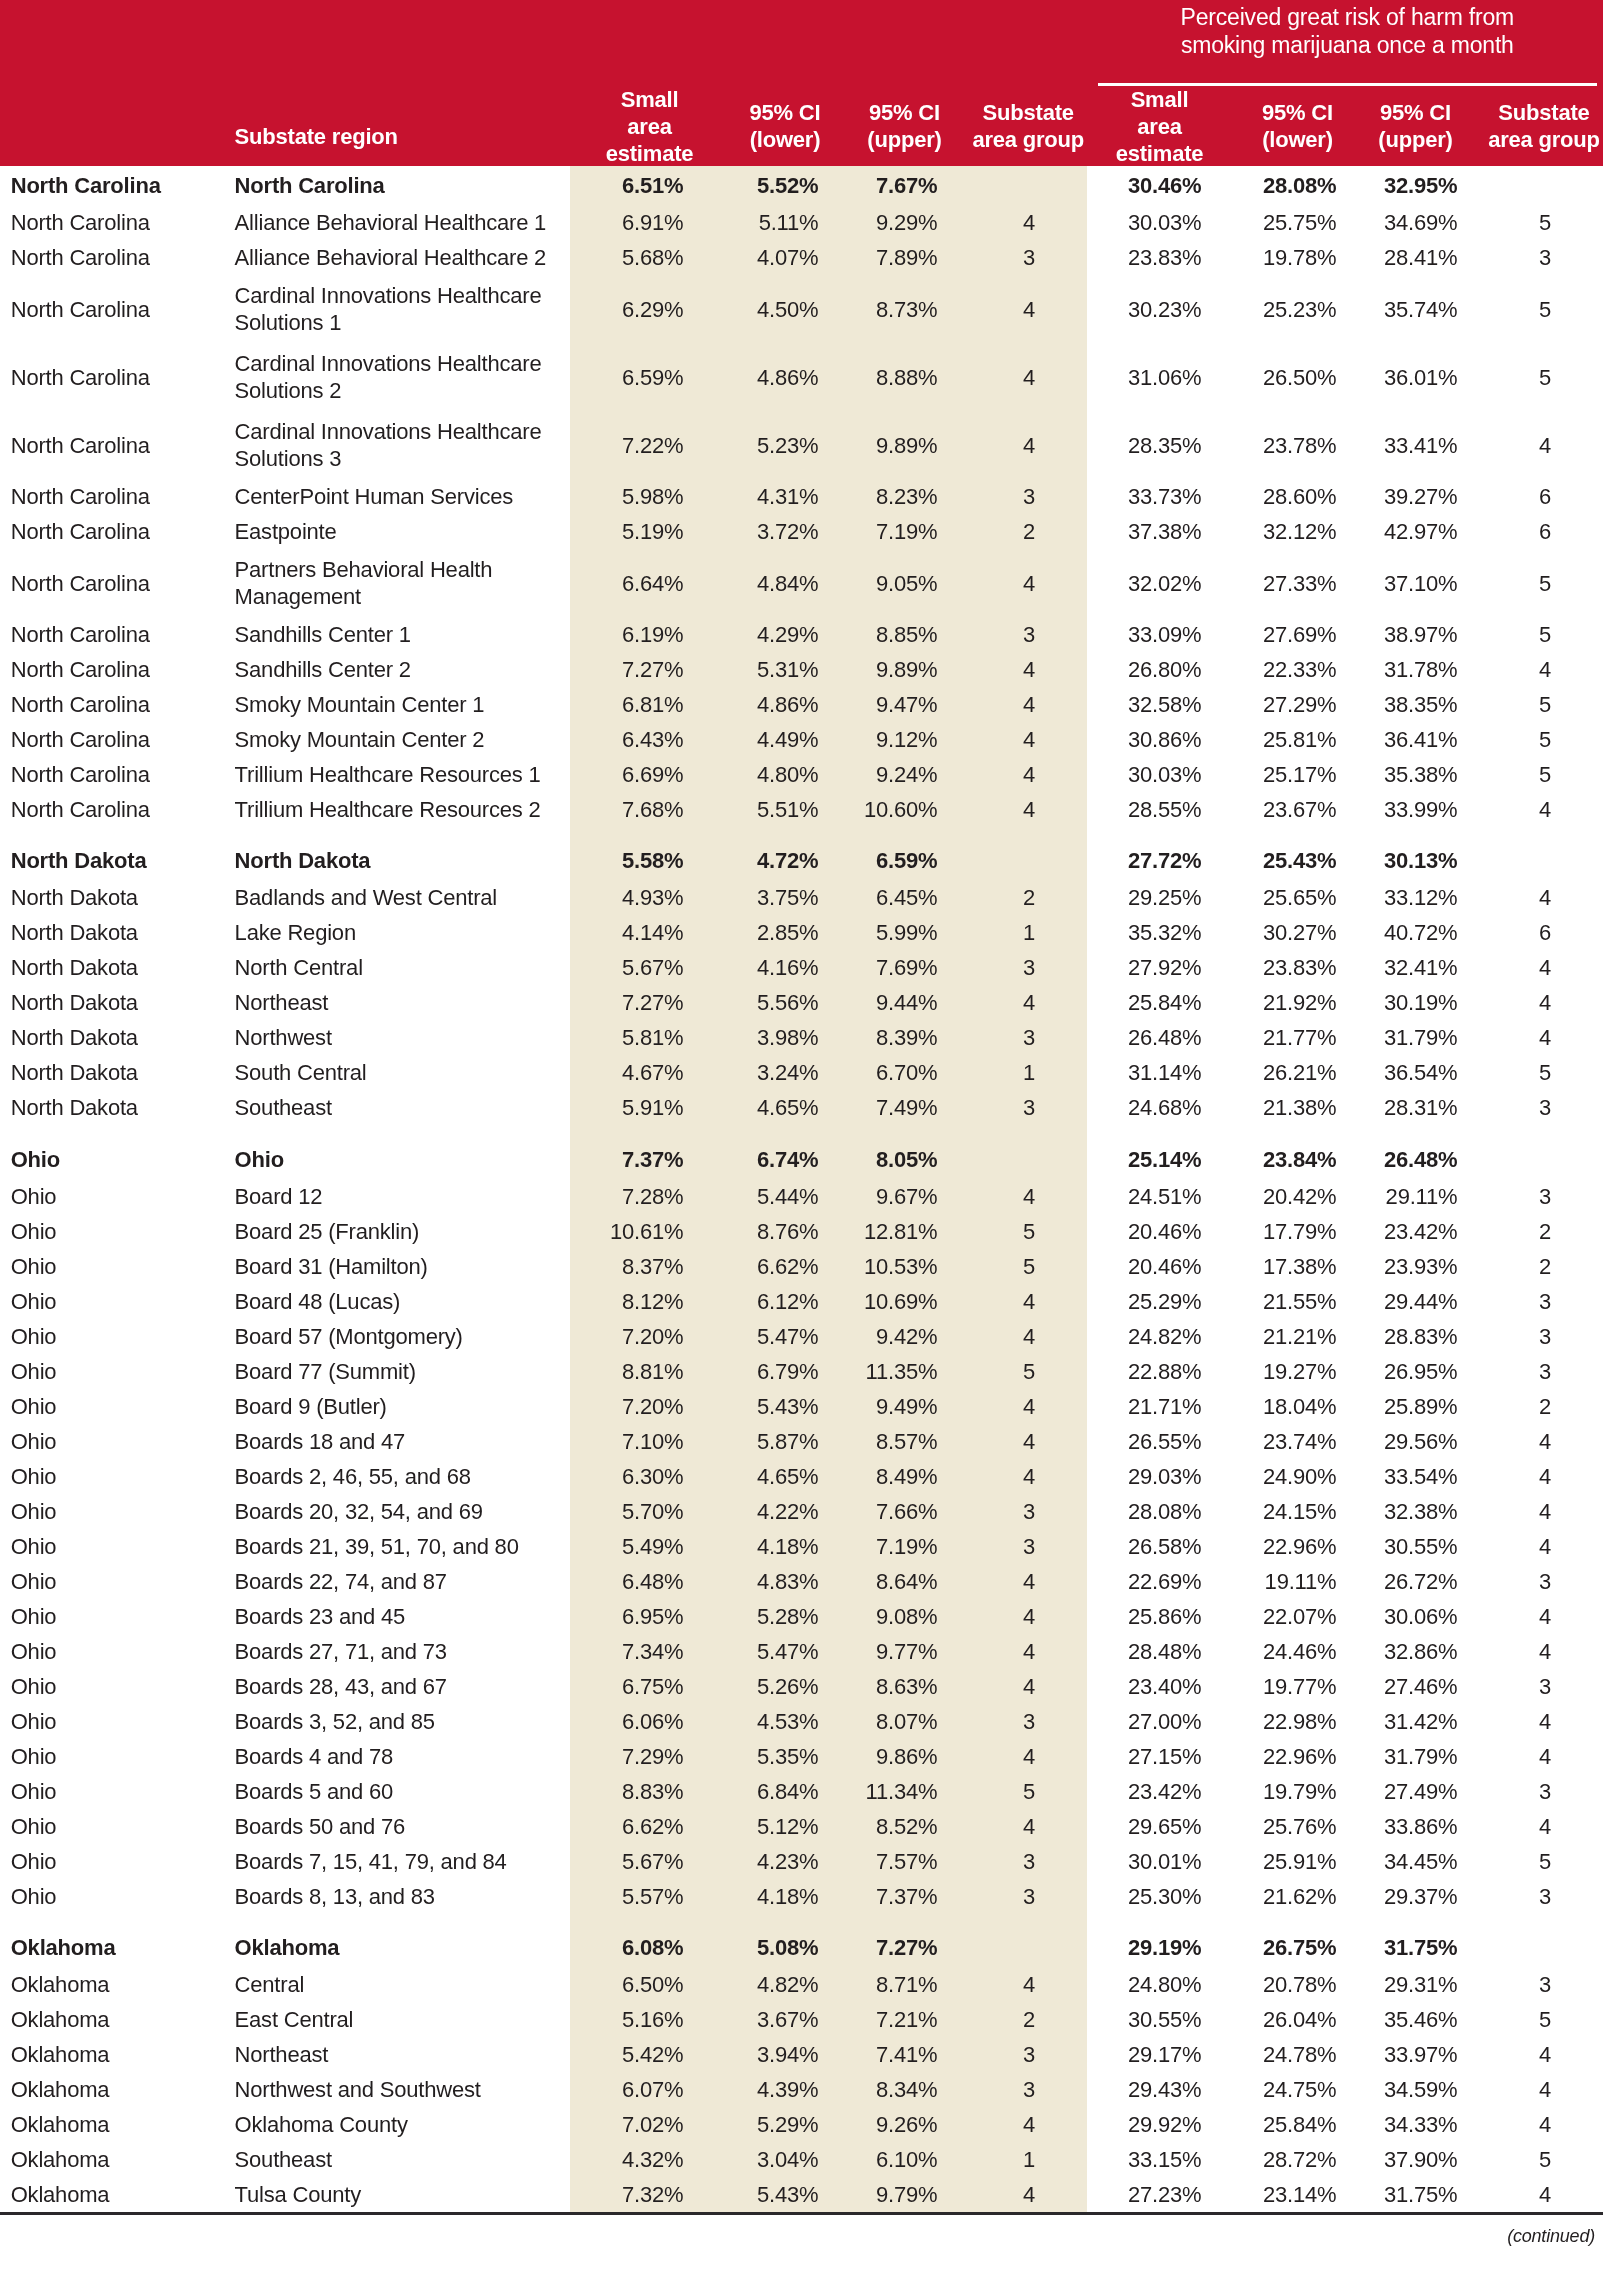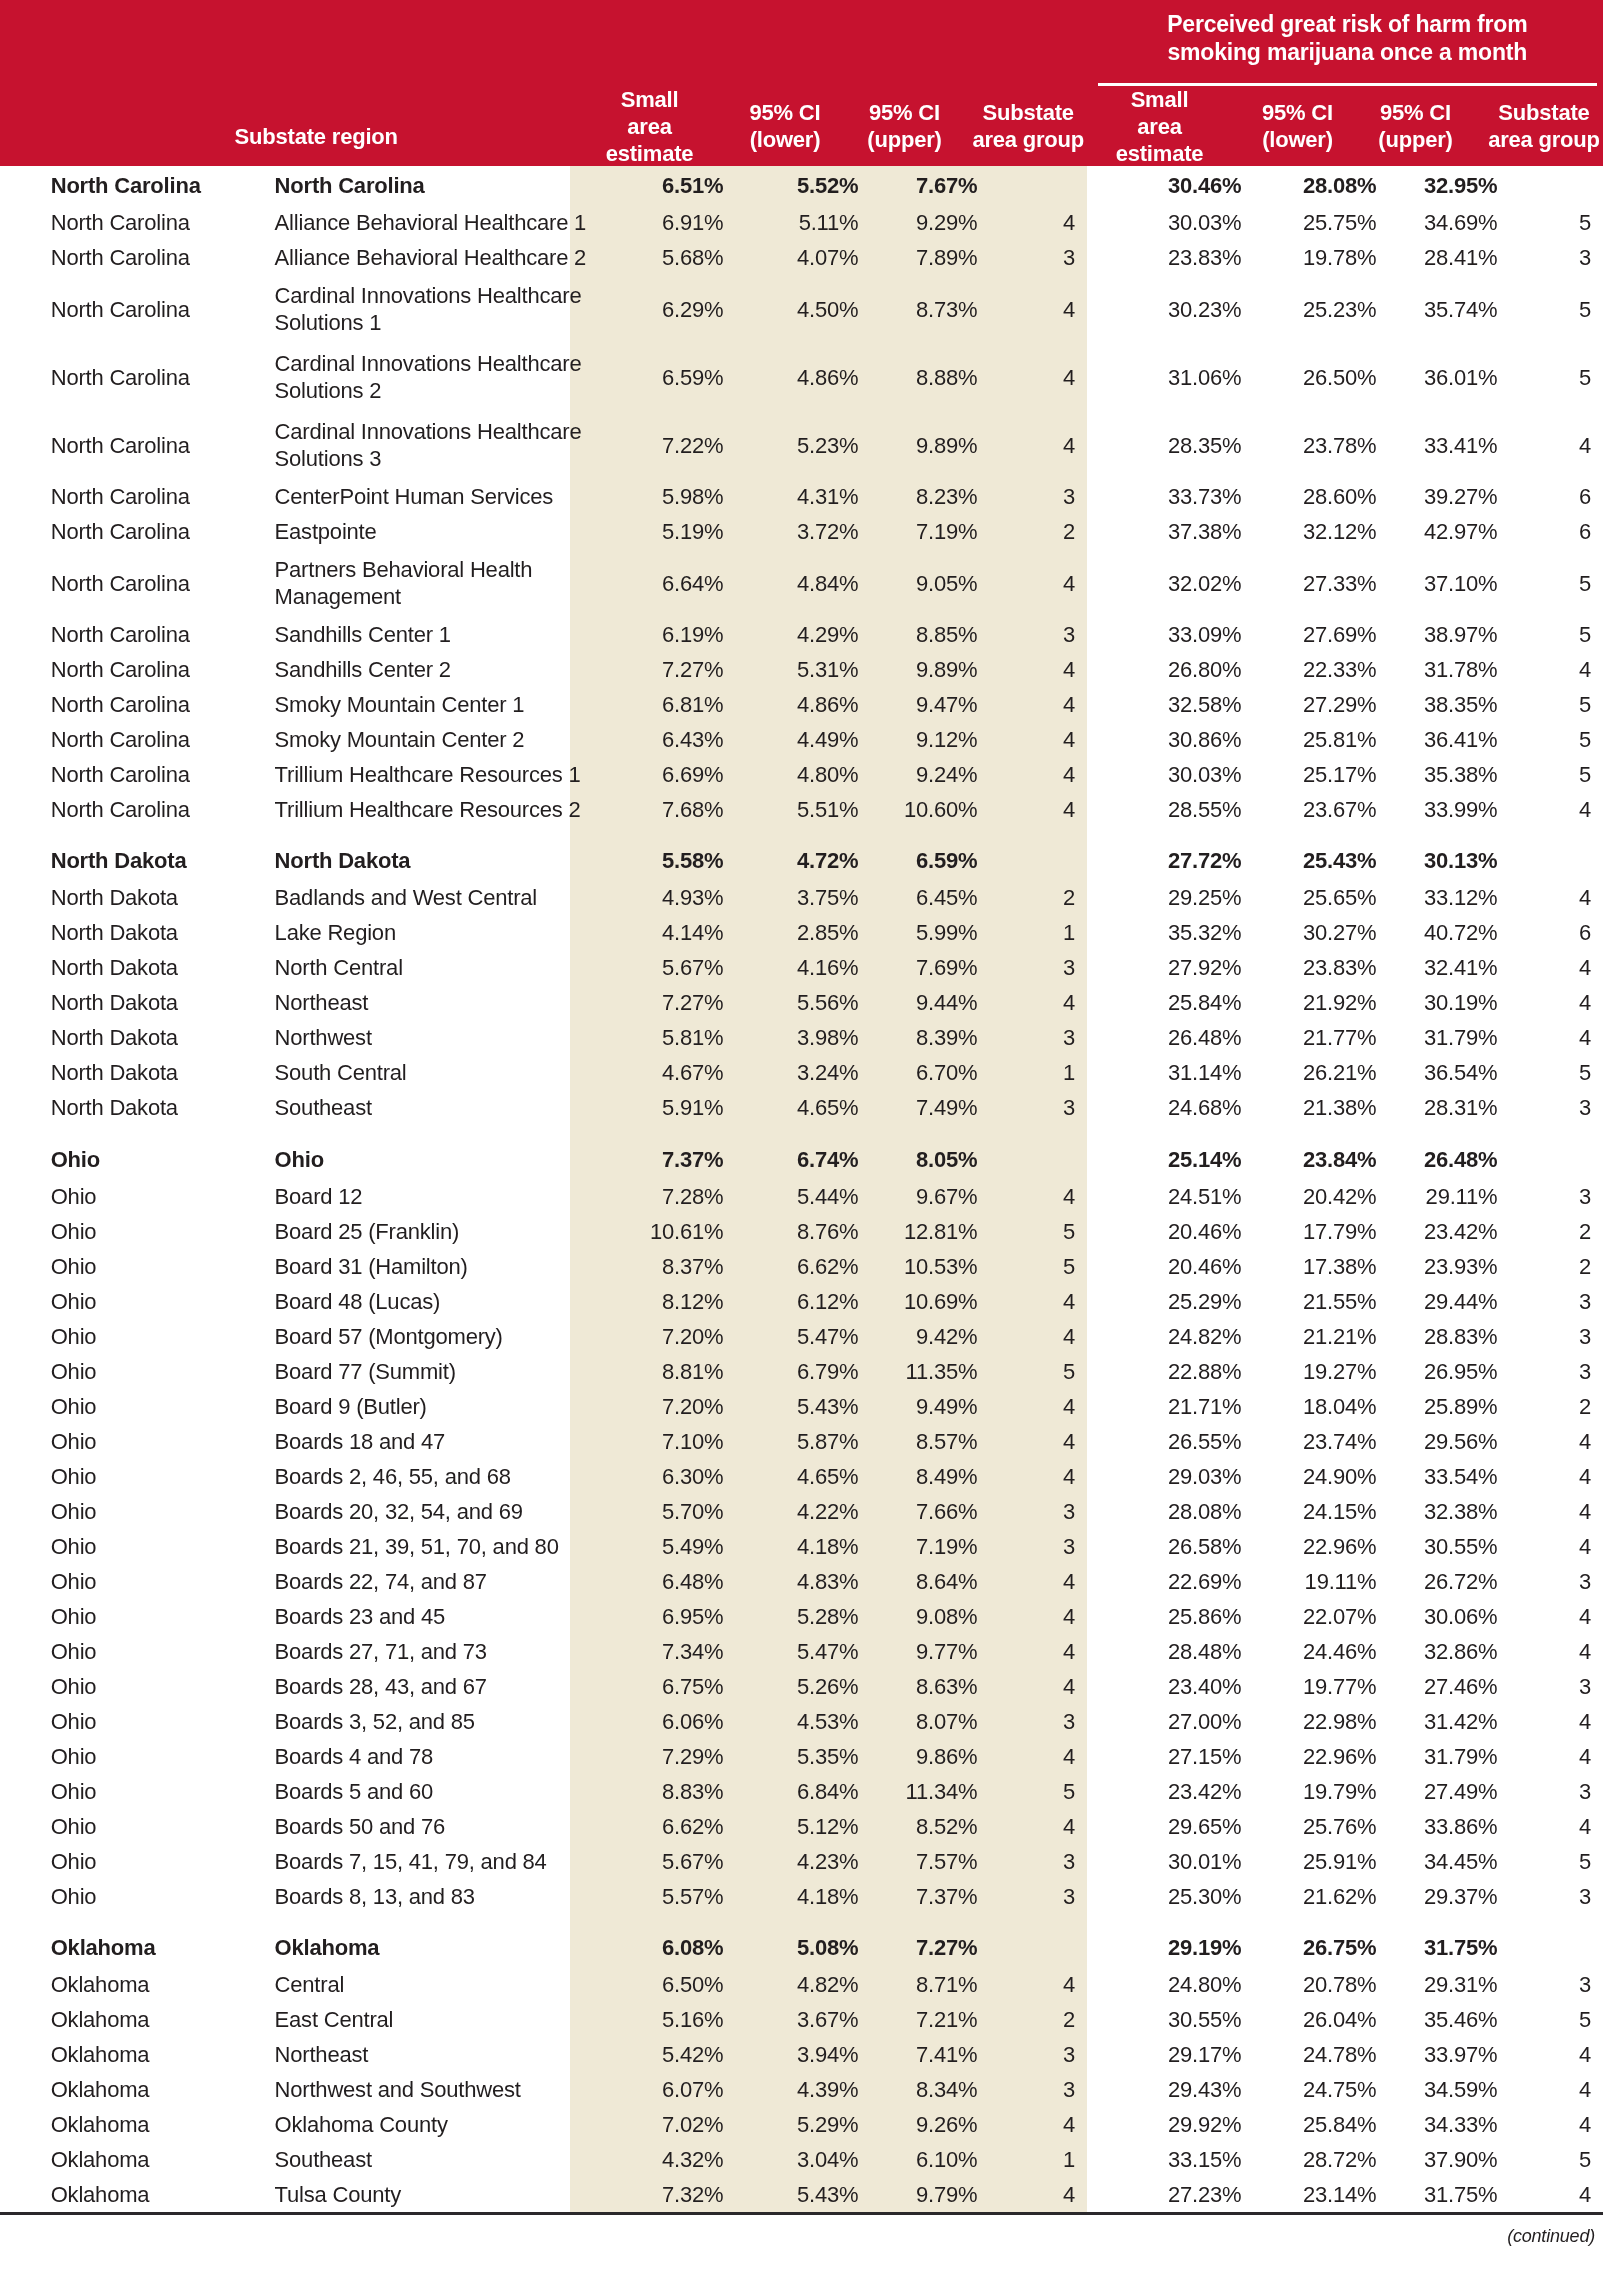--- a/index.html
+++ b/index.html
@@ -27,24 +27,24 @@
     color:#ffffff;
     display:grid;
     grid-template-columns:223px 348px 116px 135px 119px 146px 118px 135px 121px 143px;
     grid-template-rows:86px 80px;
   }
   .group-title {
     grid-row:1;
     display:flex; flex-direction:column;
     justify-content:flex-end; align-items:center;
     text-align:center;
-    font-weight:bold; font-size:23px; line-height:28px;
+    font-weight:normal; font-size:23px; line-height:28px;
     white-space:pre-line;
     border-bottom:3.6px solid #ffffff;
-    padding-bottom:17px;
+    padding-bottom:24px;
   }
   .gt1 { grid-column:3 / 7; margin:0 11.6px 0 8px; }
   .gt2 { grid-column:7 / 11; margin:0 7.1px 0 10.7px; }
   .th {
     grid-row:2;
     display:flex; align-items:center; justify-content:center;
     text-align:center;
     font-weight:bold; font-size:22px; line-height:27px;
     white-space:pre-line;
   }
@@ -56,21 +56,20 @@
   .th.h6 { grid-column:6; padding-left:28.5px; }
   .th.h7 { grid-column:7; padding-left:27px; }
   .th.h8 { grid-column:8; padding-left:50px; }
   .th.h9 { grid-column:9; padding-left:30px; }
   .th.h10{ grid-column:10; padding-left:23px; }
 
   
   .tbody {
     position:relative;
     border-bottom:3.6px solid #2a282b;
-    padding-left:40px;
   }
   .band-overlay {
     position:absolute; top:0; bottom:0;
     left:570px; width:517px;
     background:#EFE9D6;
   }
   .tr { position:relative; min-height:35px; font-size:22px; line-height:27px; }
   .tr.double { min-height:68px; }
   .tr.total { min-height:39px; font-weight:bold; }
   .tr.section-start { margin-top:14.3px; }

